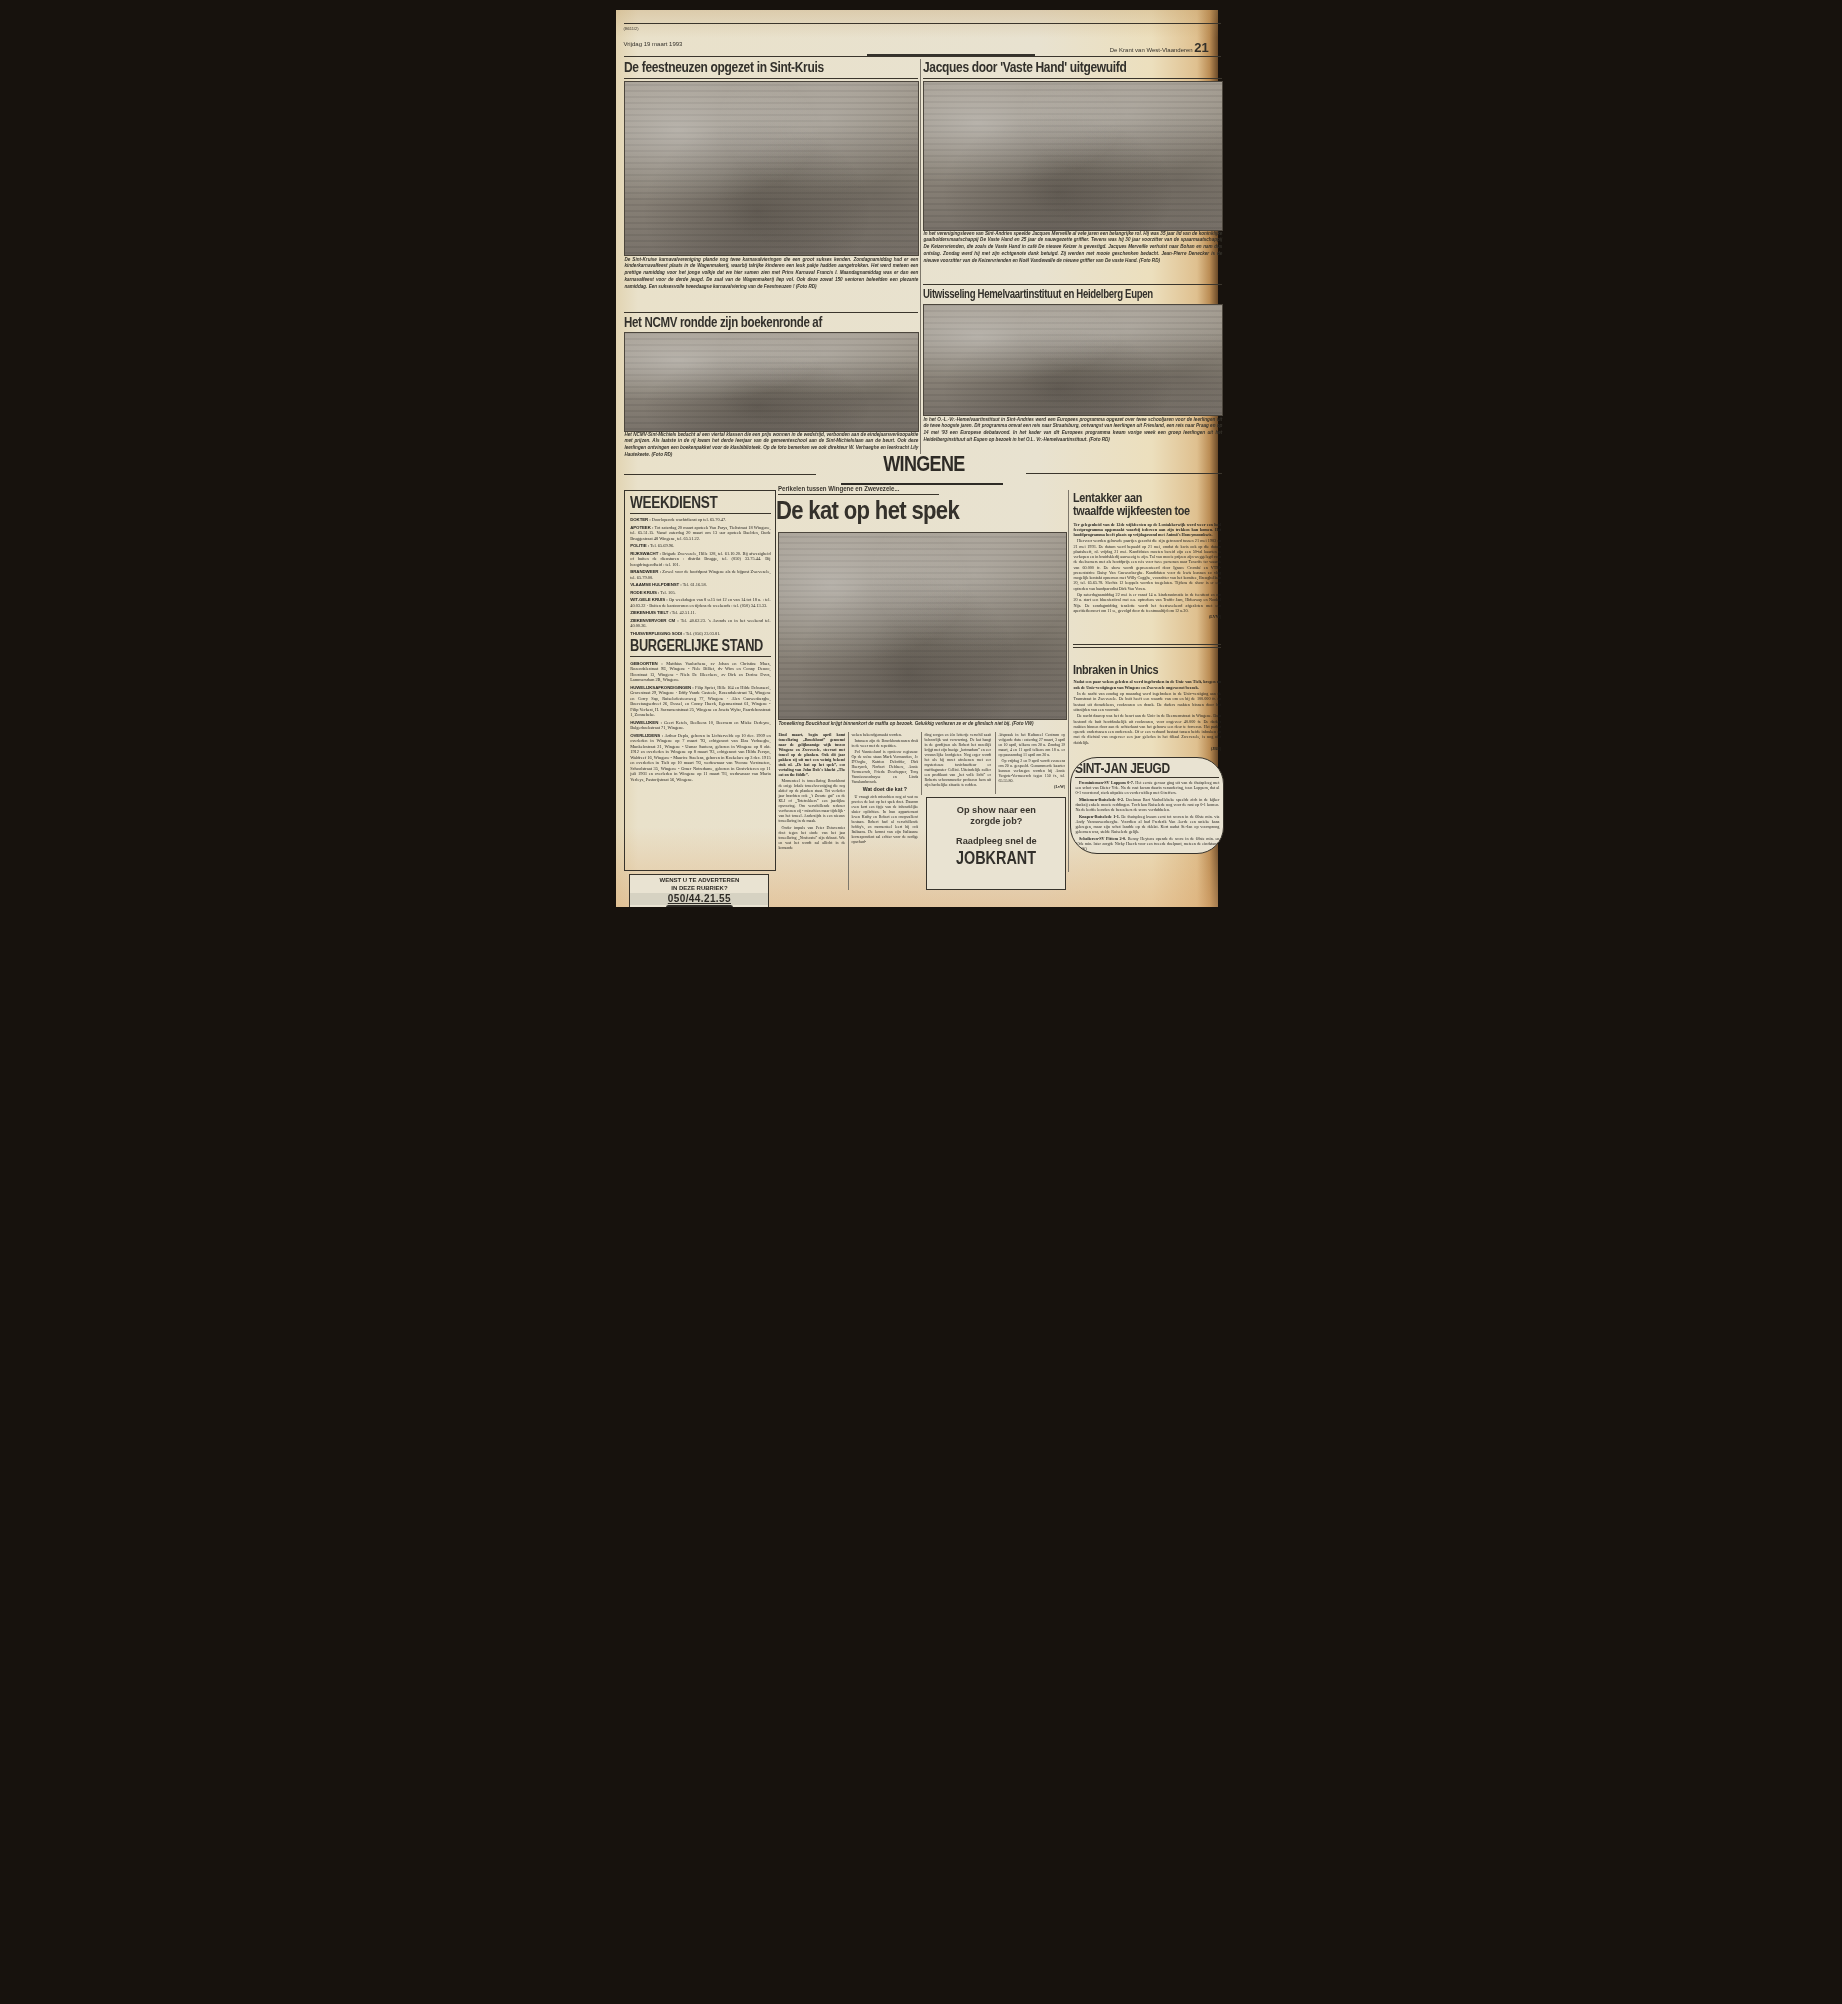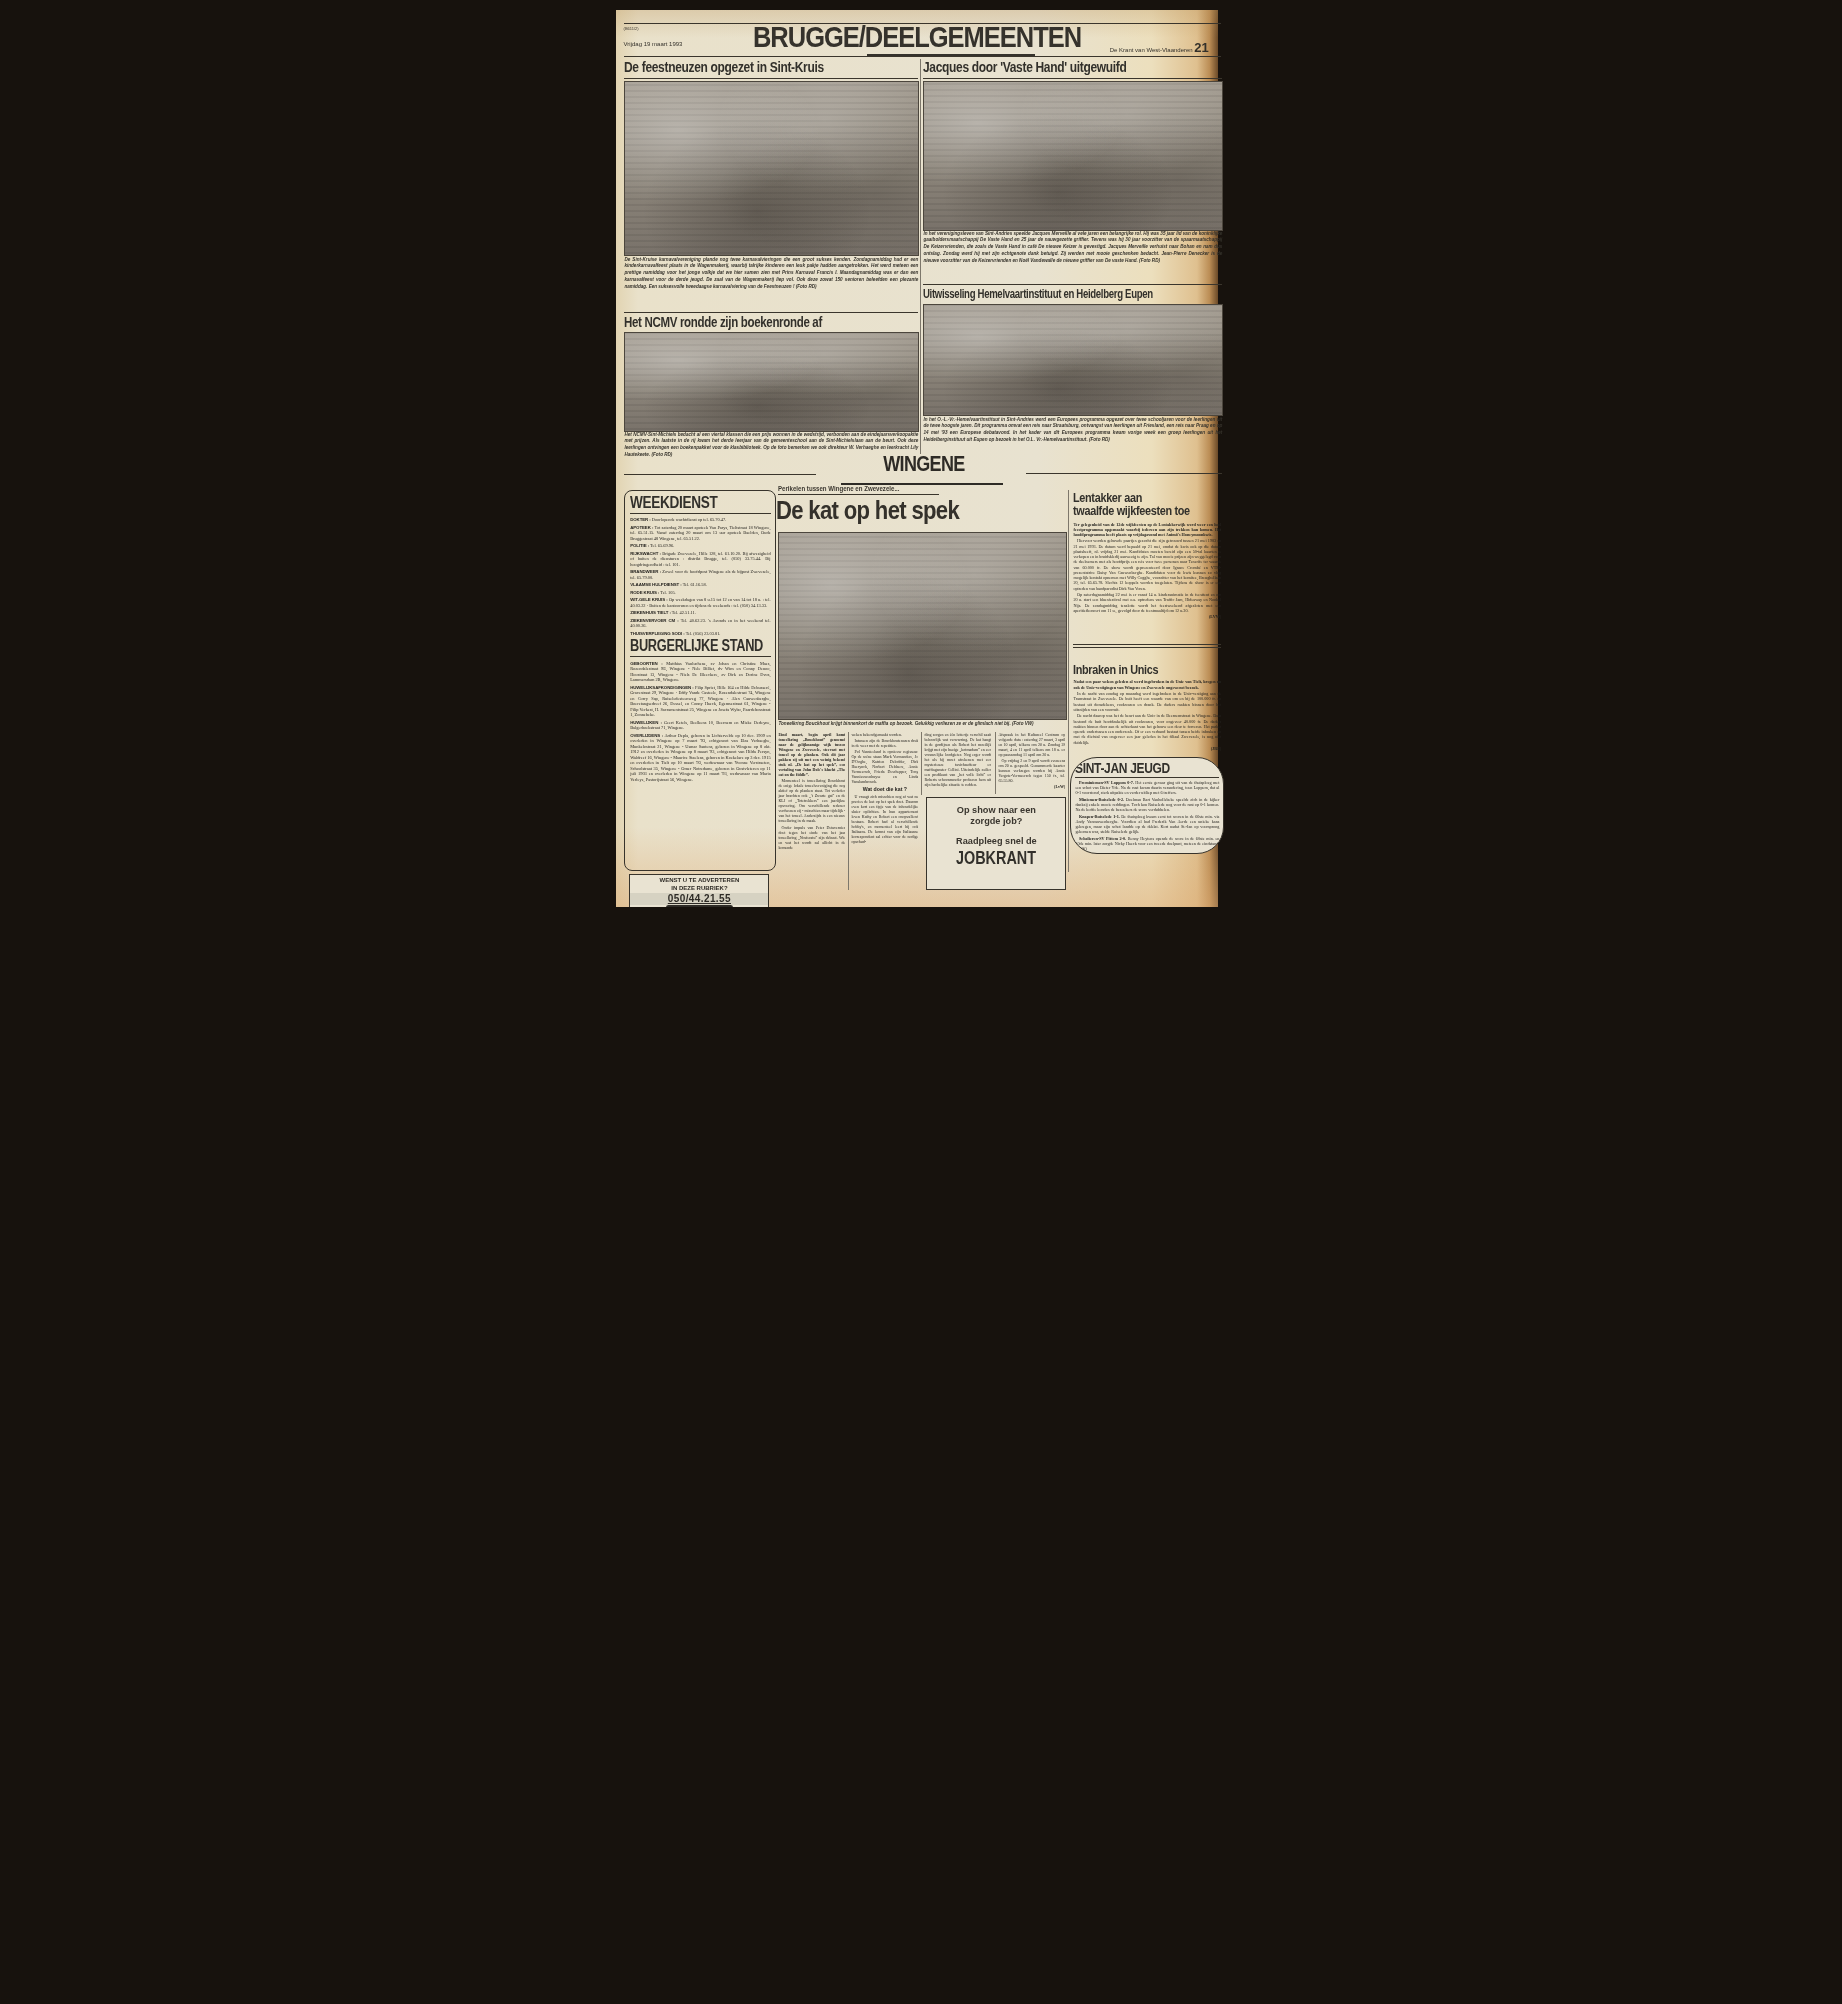--- a/index.html
+++ b/index.html
@@ -43,23 +43,20 @@
 </style>
 </head>
 <body>
 
 <div class="page">
   <div class="paper">
 
     <div class="rule" style="left:7.2px;top:13px;width:597px;"></div>
     <div class="abs" style="left:7.2px;top:16px;font:4px 'Liberation Sans',sans-serif;color:#3a362f;">(B611/2)</div>
     <div class="abs" style="left:7.2px;top:31px;font:6px 'Liberation Sans',sans-serif;color:#33302a;">Vrijdag 19 maart 1993</div>
-    <div class="abs" style="left:0;top:12px;width:100%;text-align:center;">
-      <span class="hl" style="font-size:30px;line-height:1;display:inline-block;transform:scaleX(.85);transform-origin:50% 50%;letter-spacing:-1.2px;color:#35322c;">BRUGGE/DEELGEMEENTEN</span>
-    </div>
     <div class="abs" style="left:251px;top:44px;width:168px;height:2.8px;background:#35322c;"></div>
     <div class="abs" style="right:9.6px;top:30px;font:6px 'Liberation Sans',sans-serif;color:#33302a;">
       <span>De Krant van West-Vlaanderen</span>
       <b style="font-size:13px;">21</b>
     </div>
     <div class="rule" style="left:7.2px;top:46px;width:597px;"></div>
 
     <div class="abs" style="left:8px;top:48px;">
       <span class="hl cond" style="font-size:15px;">De feestneuzen opgezet in Sint-Kruis</span>
     </div>
@@ -89,21 +86,21 @@
     <div class="photo" style="left:8px;top:322px;width:293px;height:98px;"></div>
     <div class="abs caption" style="left:8px;top:422px;width:294px;">Het NCMV-Sint-Michiels bedacht al een viertal klassen die een prijs wonnen in de wedstrijd, verbonden aan de eindejaarsverkoopaktie met prijzen. Als laatste in de rij kwam het derde leerjaar van de gemeenteschool aan de Sint-Michielslaan aan de beurt. Ook deze leerlingen ontvingen een boekenpakket voor de klasbiblioteek. Op de foto bemerken we ook direkteur W. Verhaeghe en leerkracht Lily Hautekeete. (Foto RD)</div>
 
     <div class="rule" style="left:8px;top:464px;width:192px;"></div>
     <div class="rule" style="left:410px;top:463px;width:196px;"></div>
     <div class="abs" style="left:205px;top:443px;width:205px;text-align:center;">
       <span class="hl cond-c" style="font-size:22.5px;line-height:1;letter-spacing:-0.8px;color:#2e2b26;">WINGENE</span>
     </div>
     <div class="abs" style="left:225px;top:473px;width:162px;height:2.8px;background:#2e2b26;"></div>
 
-    <div class="boxed" style="left:8px;top:480px;width:150px;height:379px;border-radius:8px;overflow:hidden;">
+    <div class="boxed" style="left:8px;top:480px;width:150px;height:379px;border-radius:0;overflow:hidden;">
       <div style="padding:3.2px 4.8px 0 4.8px;">
         <span class="hl cond" style="font-size:17px;line-height:1;">WEEKDIENST</span>
         <div style="height:0.8px;background:#3a352c;margin:2px 0 3.6px 0;"></div>
 
         <div class="entry">
           <b>DOKTER :</b> <span>Doorlopende wachtdienst op tel. 65.70.47.</span></div>
         <div class="entry">
           <b>APOTEEK :</b> <span>Tot zaterdag 20 maart apoteek Van Parys, Tieltstraat 18 Wingene, tel. 65.51.15. Vanaf zaterdag 20 maart om 13 uur apoteek Baelden, Oude Bruggestraat 48 Wingene, tel. 65.51.22.</span></div>
         <div class="entry">
           <b>POLITIE :</b> <span>Tel. 65.69.96.</span></div>

